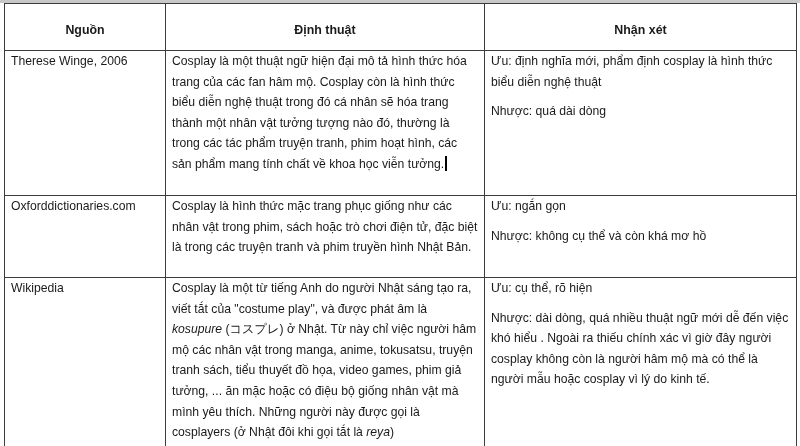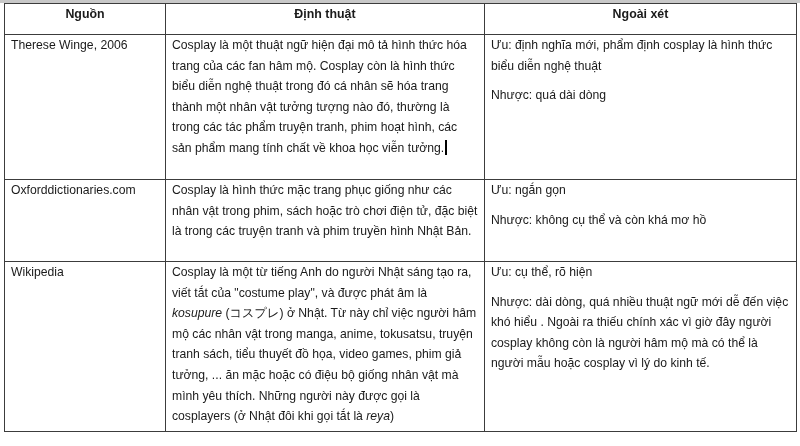--- a/index.html
+++ b/index.html
@@ -4,21 +4,21 @@
 <style>
   html, body { margin:0; padding:0; background:#ffffff; }
   body { width:800px; height:446px; overflow:hidden; position:relative;
          font-family:"Liberation Sans", "DejaVu Sans", sans-serif; color:#1a1a1a; }
   .topbar { position:absolute; left:0; top:0; width:800px; height:3px; background:#c8c8c8; }
   table.doc-table { position:absolute; left:4px; top:3px; border-collapse:collapse;
          table-layout:fixed; width:792px; }
   table.doc-table td, table.doc-table th {
          border:1px solid #3c3c3c; vertical-align:top; font-size:12.2px; line-height:20.6px;
          padding:0 6px; font-weight:normal; text-align:left; }
-  table.doc-table th { text-align:center; font-weight:bold; height:30px; padding-top:0; font-size:12.4px; }
+  table.doc-table th { text-align:center; font-weight:bold; height:30px; padding-top:16px; font-size:12.4px; }
   col.c1 { width:161px; } col.c2 { width:319px; } col.c3 { width:312px; }
   td.src { padding-top:3px;margin-top:40px; }
   td.def { padding:3px 10px 0 7px; }
   td.cmt { padding:3px 8px 0 6px; }
   .para { margin:0 0 9px 0; }
   .para:last-child { margin-bottom:0; }
   tr.r1 td { height:144px; }
   tr.r2 td { height:81px; }
   tr.r3 td { height:169px; }
   .caret { display:inline-block; width:1.5px; height:15px; background:#000; vertical-align:-3px; margin-left:1px; }
@@ -32,21 +32,21 @@
 <table class="doc-table">
   <colgroup>
       <col class="c1">
       <col class="c2">
       <col class="c3">
     </colgroup>
   <thead>
     <tr>
       <th>Nguồn</th>
       <th>Định thuật</th>
-      <th>Ngoài xét</th>
+      <th>Nhận xét</th>
     </tr>
   </thead>
   <tbody>
     <tr class="r1">
       <td class="src">Therese Winge, 2006</td>
       <td class="def"><span>Cosplay là một thuật ngữ hiện đại mô tả hình thức hóa trang của các fan hâm mộ. Cosplay còn là hình thức biểu diễn nghệ thuật trong đó cá nhân sẽ hóa trang thành một nhân vật tưởng tượng nào đó, thường là trong các tác phẩm truyện tranh, phim hoạt hình, các sản phẩm mang tính chất về khoa học viễn tưởng.</span><span class="caret"></span></td>
       <td class="cmt">
         <div class="para">Ưu: định nghĩa mới, phẩm định cosplay là hình thức biểu diễn nghệ thuật</div>
         <div class="para">Nhược: quá dài dòng</div>
       </td>

